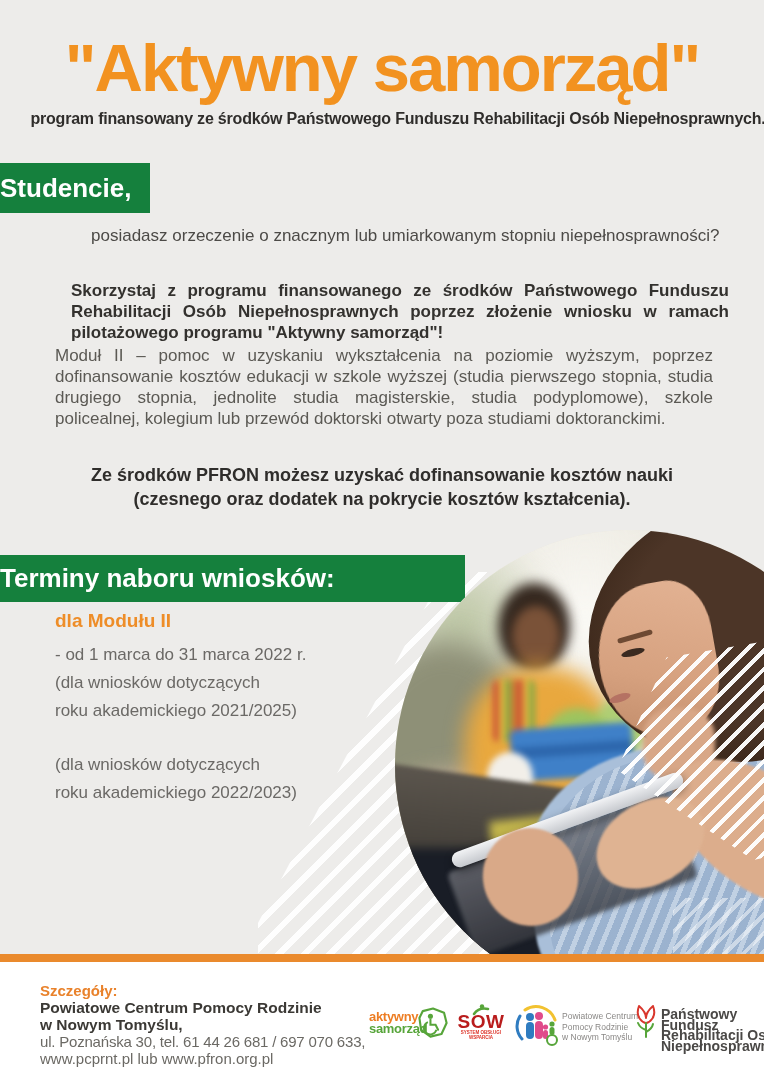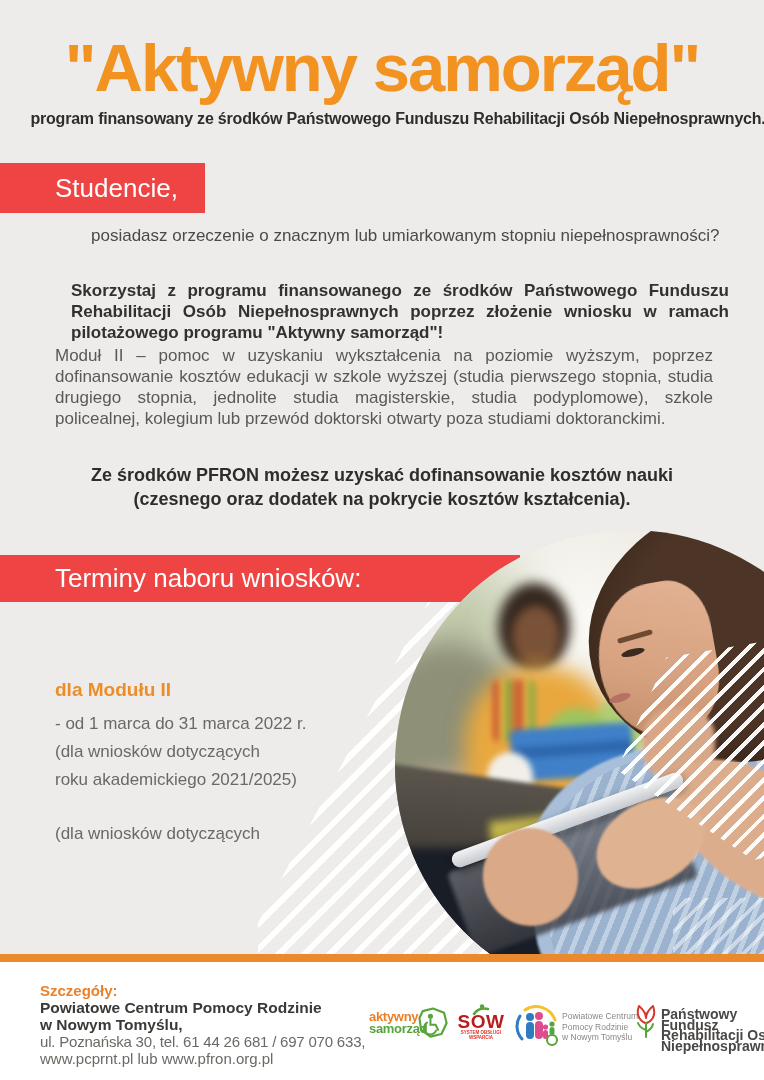--- a/index.html
+++ b/index.html
@@ -11,33 +11,33 @@
   
   .title{
     left:0;top:28px;width:764px;text-align:center;
     font-size:67px;font-weight:bold;color:#F29220;letter-spacing:-2px;line-height:80px;
   }
   .subtitle{
     left:0;top:110px;width:764px;text-align:center;
     font-size:16px;font-weight:bold;color:#2F2D2B;letter-spacing:-0.2px;padding-left:16px;
   }
   
-  .banner{background:#ef4444;color:#fff;font-weight:normal;padding-left:55px;z-index:1;}
+  .banner{background:#15803d;color:#fff;font-weight:bold;z-index:1;}
   .banner1{left:0;top:163px;width:150px;height:50px;line-height:50px;font-size:26px;}
   .banner2{left:0;top:555px;width:465px;height:47px;line-height:47px;font-size:26px;}
   
   .question{left:55px;top:226px;width:680px;font-size:17px;color:#4C4A47;white-space:nowrap;margin-left:36px;}
   .cta{left:55px;top:264px;width:658px;margin:16px;font-size:17px;line-height:21px;
        font-weight:bold;color:#33312E;text-align:justify;}
   .modul{left:55px;top:345px;width:658px;margin:0;font-size:17px;line-height:21px;
        color:#5B5954;text-align:justify;}
   .benefit{left:0;top:463px;width:764px;text-align:center;
        font-size:18px;line-height:24px;font-weight:bold;color:#2F2D2B;}
   
-  .terminy-block{left:55px;top:679px;z-index:3;}
+  .terminy-block{left:55px;top:610px;z-index:3;}
   .dla{font-size:19px;font-weight:bold;color:#EE8D28;margin-bottom:9px;}
   .dateline{font-size:17px;line-height:28px;color:#6B6966;}
   .date-gap{height:26px;}
   
   .hatch-left{
     left:258px;top:572px;width:258px;height:390px;z-index:1;opacity:.95;
     background:repeating-linear-gradient(135deg,transparent 0 12px,#FFFFFF 12px 18px);
     clip-path:polygon(72% 0%,100% 0%,100% 100%,0% 100%,0% 90%);
   }
   
@@ -186,20 +186,21 @@
     <div class="abs hatch-right-low"></div>
   </div>
 
   <div class="abs terminy-block">
     <div class="dla">dla Modułu II</div>
     <div class="dateline">- od 1 marca do 31 marca 2022 r.</div>
     <div class="dateline">(dla wniosków dotyczących</div>
     <div class="dateline">roku akademickiego 2021/2025)</div>
     <div class="date-gap"></div>
     <div class="dateline">(dla wniosków dotyczących</div>
+    <div class="dateline">roku akademickiego 2022/2023)</div>
   </div>
 
   <div class="abs orange-bar"></div>
 
   <div class="abs footer">
     <div class="abs f-details">Szczegóły:</div>
     <div class="abs f-org1">Powiatowe Centrum Pomocy Rodzinie</div>
     <div class="abs f-org2">w Nowym Tomyślu,</div>
     <div class="abs f-addr">ul. Poznańska 30, tel. 61 44 26 681 / 697 070 633,</div>
     <div class="abs f-web">www.pcprnt.pl lub www.pfron.org.pl</div>

